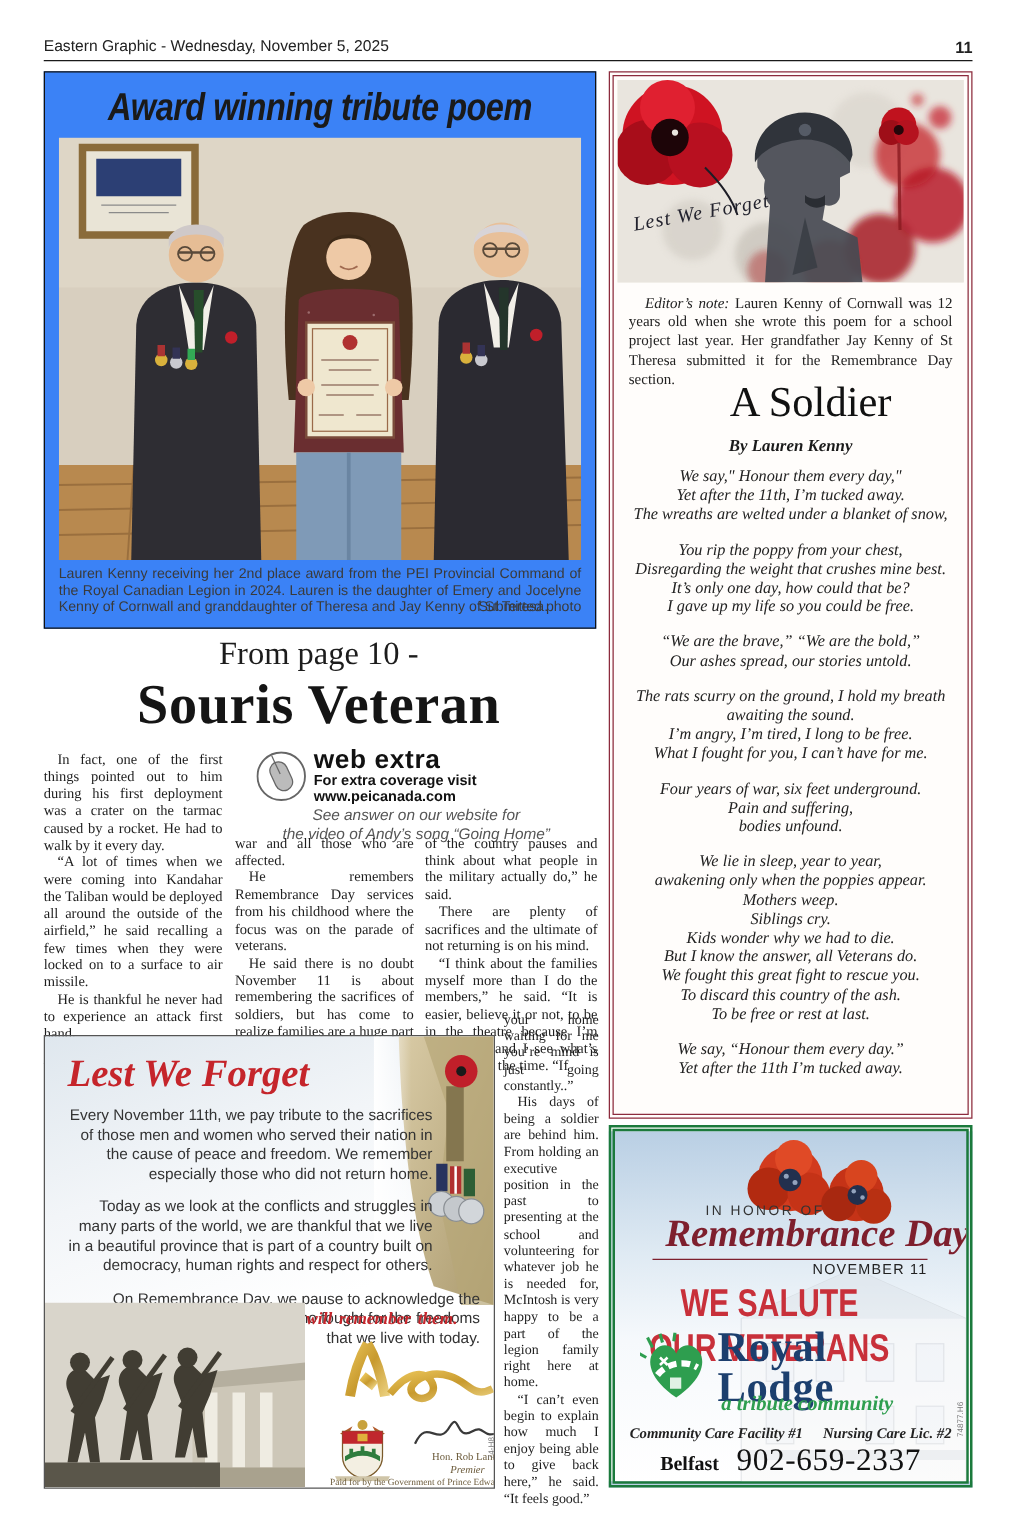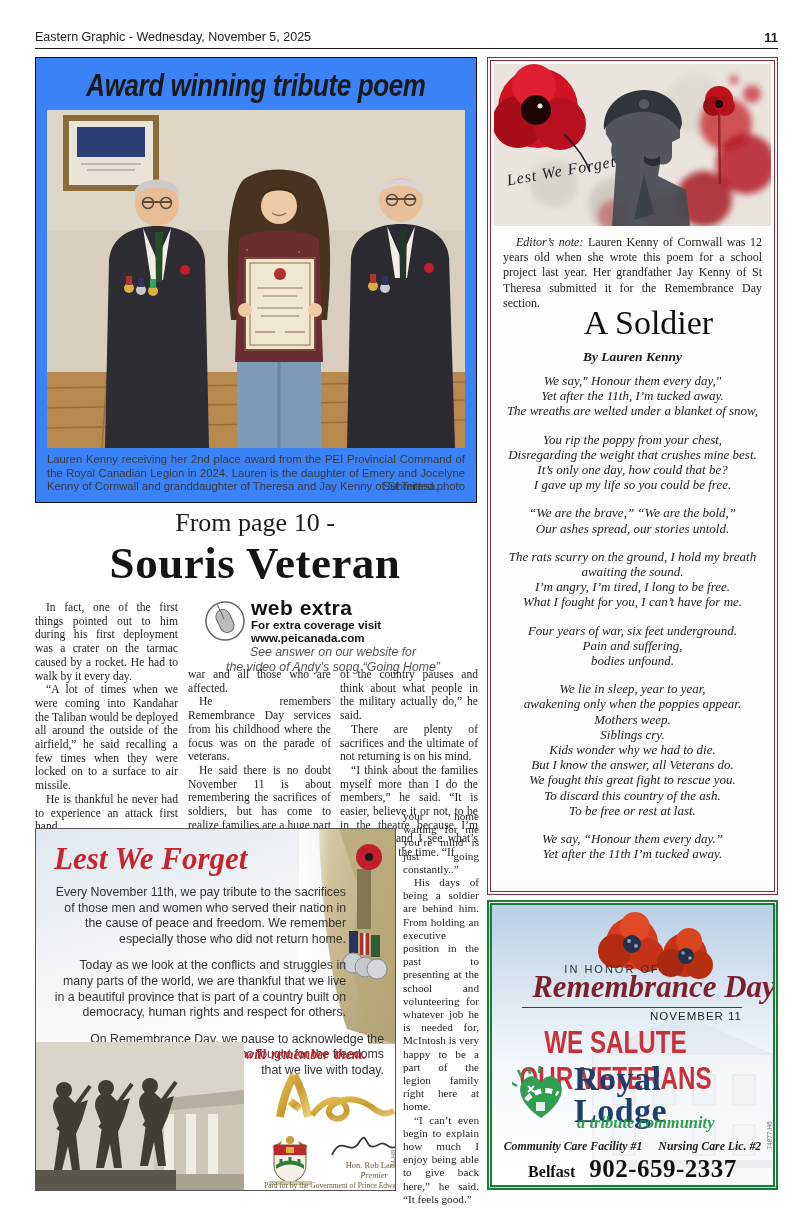--- a/index.html
+++ b/index.html
@@ -91,21 +91,21 @@
         letter-spacing:0px;color:#c8303a;transform:scaleX(.78);}
   .g-logo-row{position:absolute;left:20px;top:158px;width:250px;display:flex;align-items:center;}
   .g-heart{width:58px;height:58px;flex:0 0 58px;margin-right:4px;}
   .g-brand{font-weight:bold;font-size:34px;color:#1c3f6e;letter-spacing:.5px;line-height:32px;}
   .g-tagline{position:absolute;left:85px;top:208px;font-weight:bold;font-style:italic;font-size:16.5px;color:#2e9e4f;}
   .g-fac{position:absolute;left:0;top:234px;width:281px;text-align:center;font-weight:bold;font-style:italic;
         font-size:11.8px;color:#222;}
   .g-fac .sp{display:inline-block;width:16px;}
   .g-phone-row{position:absolute;left:0;top:250px;width:281px;text-align:center;}
   .g-town{font-weight:bold;font-size:16px;color:#111;margin-right:10px;}
-  .g-phone{font-weight:bold;font-size:25px;color:#111;letter-spacing:.5px;}
+  .g-phone{font-weight:normal;font-size:25px;color:#111;letter-spacing:.5px;}
   .g-code{right:-10px;bottom:46px;}
 </style>
 </head>
 <body>
 
 <div class="page">
 
   <div class="masthead">
     <span class="pageno">11</span>
     <span>Eastern Graphic - Wednesday, November 5, 2025</span>

